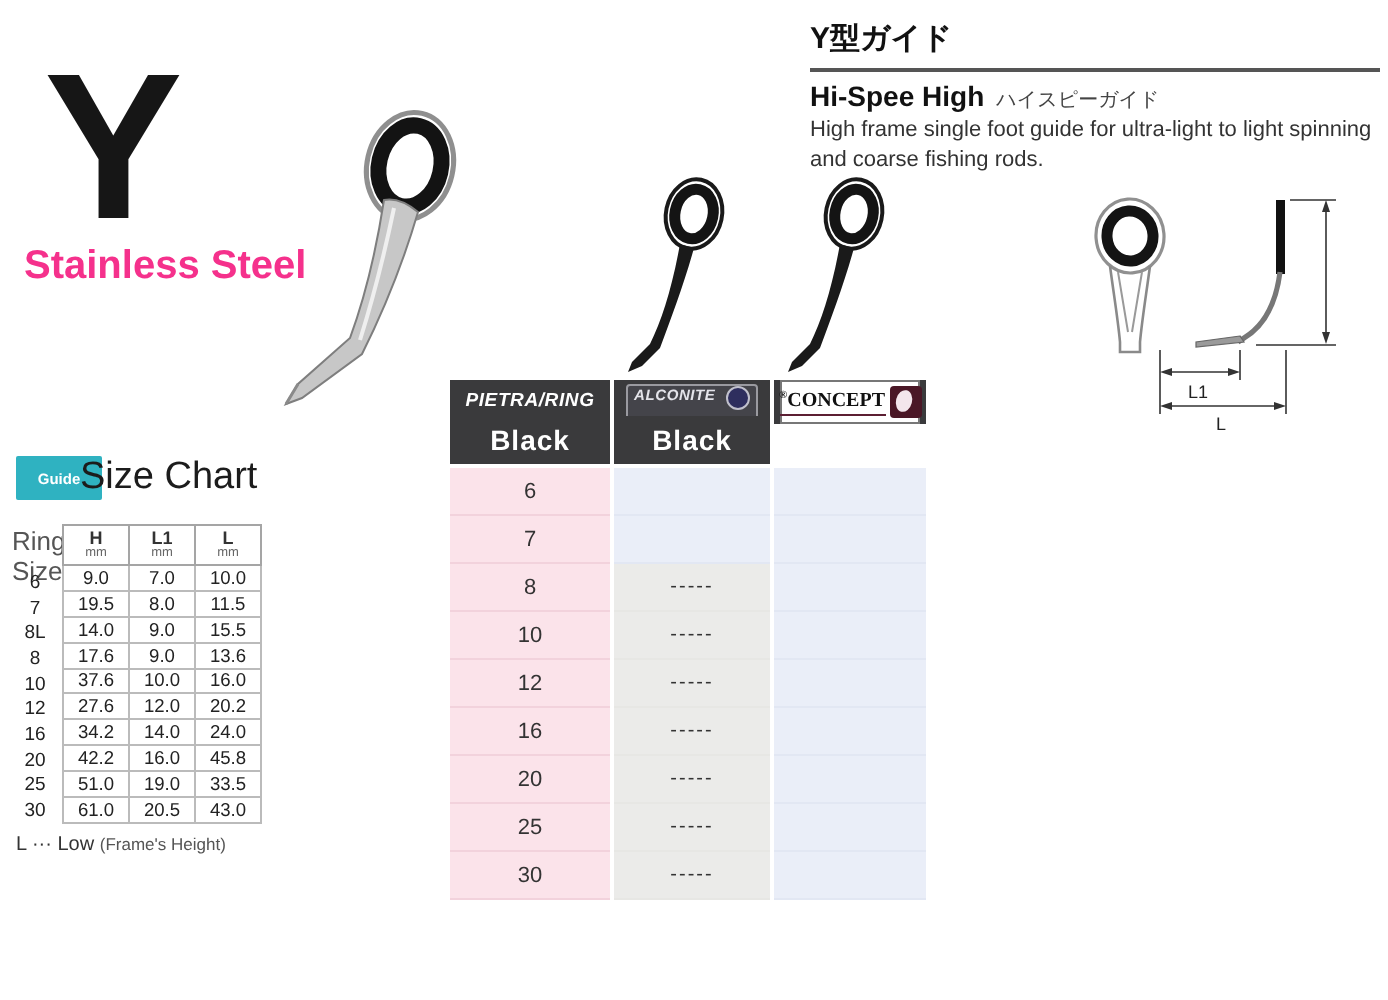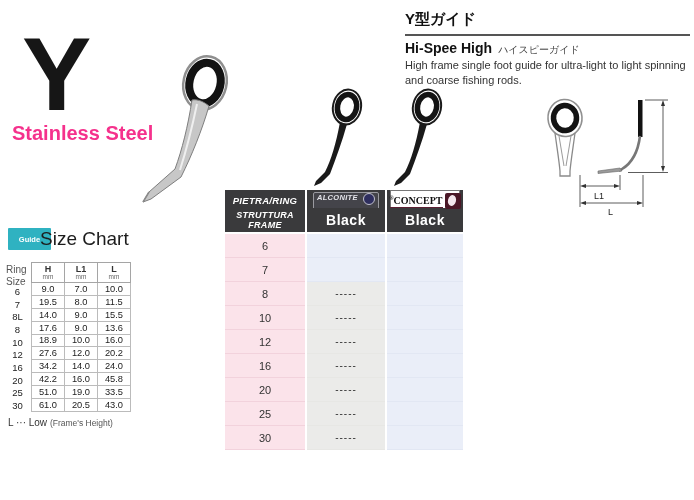--- a/index.html
+++ b/index.html
@@ -33,21 +33,21 @@
   
   .sc-badge{
     position:absolute;left:8px;top:228px;width:43px;height:22px;background:#2fb2c1;
     color:#fff;font-size:7.5px;font-weight:700;display:flex;align-items:center;justify-content:center;
     border-radius:1px;
   }
   .sc-title{position:absolute;left:40px;top:228px;font-size:19px;color:#1c1c1c;}
   .sc-wrap{position:absolute;left:4px;top:262px;display:flex;}
   .sc-sizecol{width:27px;display:flex;flex-direction:column;}
   .sc-sizecol .sc-ringsize{
-    height:21px;font-size:10px;line-height:1.15;color:#555;padding-top:2px;text-align:left;padding-left:2px;
+    height:21px;font-size:13px;line-height:1.15;color:#555;padding-top:2px;text-align:left;padding-left:2px;
   }
   .sc-sizecol .sc-size{
     height:12.7px;font-size:9.5px;color:#222;text-align:center;display:flex;align-items:center;justify-content:center;
   }
   table.sc{border-collapse:collapse;border:1px solid #8a8a8a;background:#fff;}
   table.sc th{
     width:32px;height:19px;border:1px solid #a5a5a5;font-weight:700;color:#333;
     font-size:9px;line-height:1;text-align:center;padding:0;
   }
   table.sc th .unit{display:block;font-size:6.5px;font-weight:400;color:#666;}
@@ -234,21 +234,21 @@
             <td>14.0</td>
             <td>9.0</td>
             <td>15.5</td>
           </tr>
         <tr>
             <td>17.6</td>
             <td>9.0</td>
             <td>13.6</td>
           </tr>
         <tr>
-            <td>18.9</td>
+            <td>37.6</td>
             <td>10.0</td>
             <td>16.0</td>
           </tr>
         <tr>
             <td>27.6</td>
             <td>12.0</td>
             <td>20.2</td>
           </tr>
         <tr>
             <td>34.2</td>
@@ -291,24 +291,20 @@
       </div>
       <div class="dark-cell">
         <div class="badge-concept">
           <span class="txt"><span class="reg">®</span><span>CONCEPT</span></span>
           <span class="mark"></span>
         </div>
       </div>
     </div>
 
     <div class="spec-row spec-frame">
-      <div class="lbl-cell lbl-frame">
-        <span>STRUTTURA</span>
-        <span>FRAME</span>
-      </div>
       <div class="frame-val">Black</div>
       <div class="frame-val">Black</div>
     </div>
 
     <div class="spec-body">
       <div class="spec-row">
         <div class="cell-size">6</div>
         <div class="cell-blue"></div>
         <div class="cell-blue"></div>
       </div>

